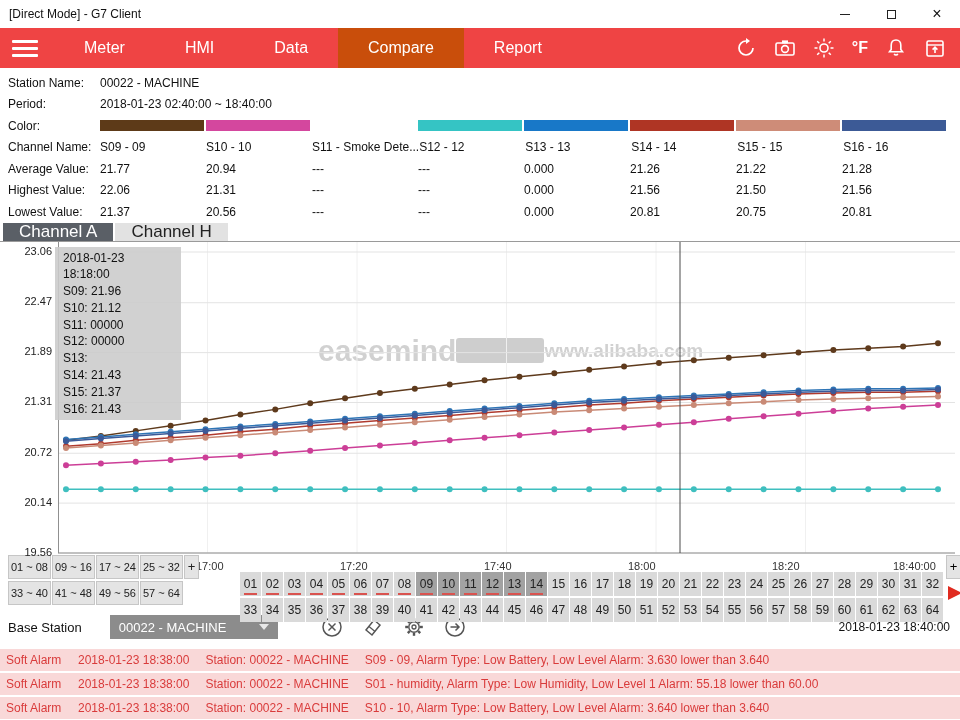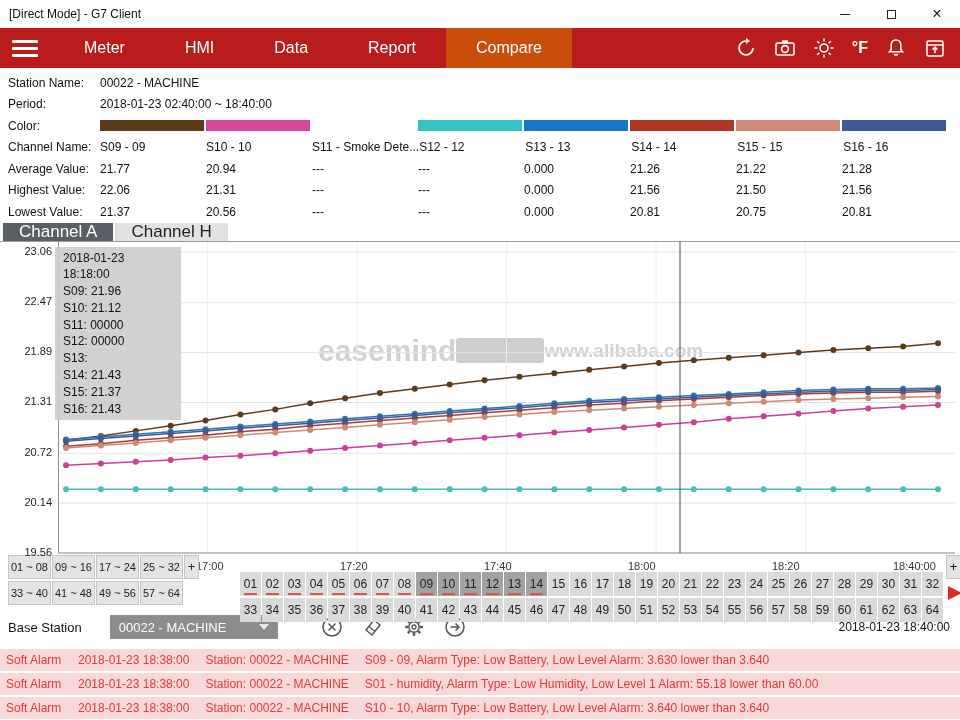--- a/index.html
+++ b/index.html
@@ -12,21 +12,21 @@
   
   .titlebar { height: 28px; display: flex; align-items: center; background: #fff; }
   .title-text { padding-left: 9px; font-size: 12px; color: #111; }
   .win-controls { margin-left: auto; display: flex; height: 100%; }
   .win-btn { width: 46px; display: flex; align-items: center; justify-content: center; }
   .ico-min { width: 10px; height: 1px; background: #222; }
   .ico-restore { position: relative; width: 9px; height: 9px; border: 1px solid #222; background: #fff; }
   .ico-restore::before { content:""; position: absolute; top: -4px; left: 2px; width: 8px; height: 8px; border: 1px solid #222; z-index: -1; }
   .ico-close { font-size: 16px; color: #111; line-height: 1; }
   
-  .navbar { height: 40px; background: #b91c1c; display: flex; align-items: center; color: #fff; }
+  .navbar { height: 40px; background: #ef4444; display: flex; align-items: center; color: #fff; }
   .burger { margin: 0 16px 0 12px; cursor: pointer; }
   .burger div { width: 26px; height: 3px; background: #fff; border-radius: 1px; margin: 4px 0; }
   .nav-items { display: flex; height: 100%; }
   .nav-item { padding: 0 30px; display: flex; align-items: center; font-size: 16px; cursor: pointer; }
   .nav-item.active { background: #C94E0B; }
   .nav-icons { margin-left: auto; display: flex; align-items: center; gap: 17px; padding-right: 14px; }
   .nav-icons svg { display: block; }
   .temp-unit { font-size: 16px; font-weight: bold; }
   
   .info { padding-top: 4px; }
@@ -101,22 +101,22 @@
   <div class="navbar">
     <div class="burger">
         <div></div>
         <div></div>
         <div></div>
       </div>
     <div class="nav-items">
       <div class="nav-item">Meter</div>
       <div class="nav-item">HMI</div>
       <div class="nav-item">Data</div>
+      <div class="nav-item active">Compare</div>
       <div class="nav-item">Report</div>
-      <div class="nav-item active">Compare</div>
     </div>
     <div class="nav-icons">
       <div class="fbtn">
         <svg width="22" height="22" viewBox="0 0 22 22">
           <path d="M18 11 A7 7 0 1 1 11 4" fill="none" stroke="#fff" stroke-width="1.7"></path>
           <path d="M11 1 L15 4 L11 7 Z" fill="#fff"></path>
         </svg>
       </div>
       <div class="fbtn">
         <svg width="22" height="22" viewBox="0 0 22 22">

